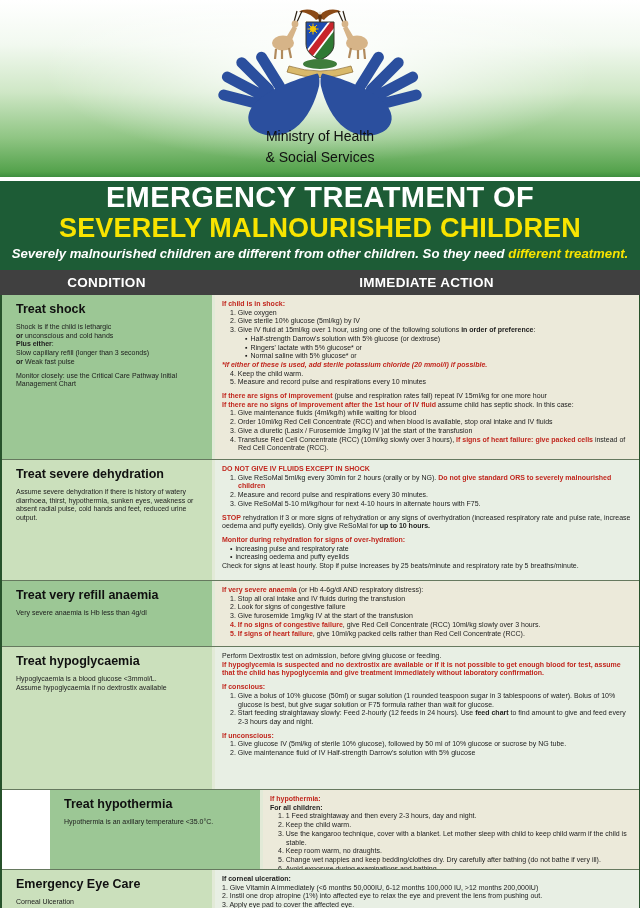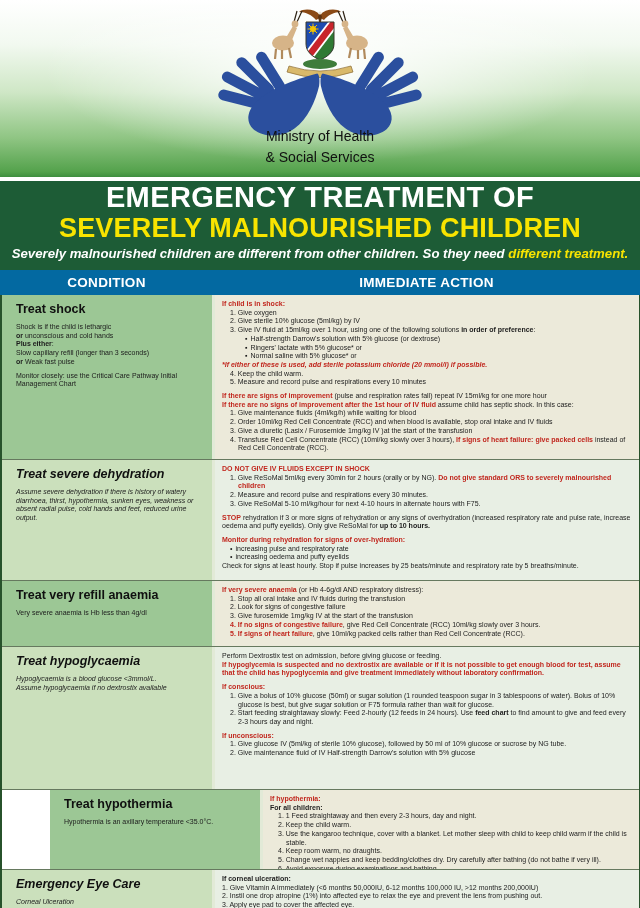--- a/index.html
+++ b/index.html
@@ -18,29 +18,29 @@
   .hands{position:absolute;left:50%;top:50px;transform:translateX(-50%);}
   .ministry{position:absolute;left:0;right:0;top:126px;text-align:center;color:#101010;
     font-size:14px;line-height:21px;}
   
   .banner{background:#1d5c36;border-top:4px solid #ffffff;height:89px;text-align:center;
     box-sizing:content-box;}
   .t1{color:#ffffff;font-size:29px;font-weight:800;letter-spacing:.4px;line-height:33px;}
   .t2{color:#f8e400;font-size:27px;font-weight:800;letter-spacing:.2px;line-height:29px;}
   .sub{color:#ffffff;font-style:italic;font-weight:700;font-size:13.2px;margin-top:3px;}
   
-  .thead{display:grid;grid-template-columns:213px 1fr;background:#0369a1;height:25px;align-items:center;}
+  .thead{display:grid;grid-template-columns:213px 1fr;background:#404040;height:25px;align-items:center;}
   .thead .h{color:#fff;font-weight:700;font-size:13.5px;text-align:center;letter-spacing:.3px;}
   
   .tbl{border-left:2px solid #27522b;border-right:1px solid #27522b;}
   .row{display:grid;grid-template-columns:213px 1fr;overflow:hidden;}
   .row + .row{border-top:1px solid #66795f;}
   .cond{padding:7px 8px 0 14px;border-right:3px solid #e2ead7;box-sizing:border-box;}
   .row.dark .cond{background:#9cc795;}
-  .row.lite .cond{background:#cbe0bc;font-style:italic;}
+  .row.lite .cond{background:#cbe0bc;}
   .row.dark .act{background:#eceada;}
   .row.lite .act{background:#e8efe4;}
   .cond .title{font-size:12.5px;font-weight:700;color:#101010;margin:0 0 7px 0;}
   .act{padding:5px 8px 0 7px;box-sizing:border-box;}
   .blk{font-size:7px;line-height:8.7px;color:#1c1c1c;}
   .blk.i1{padding-left:16px;text-indent:-8px;}
   .blk.i2{padding-left:30px;text-indent:-7px;}
   .blk .bl{margin-right:3px;}
   .spc{height:5px;}
   .s-r{color:#c1271e;font-weight:700;}

